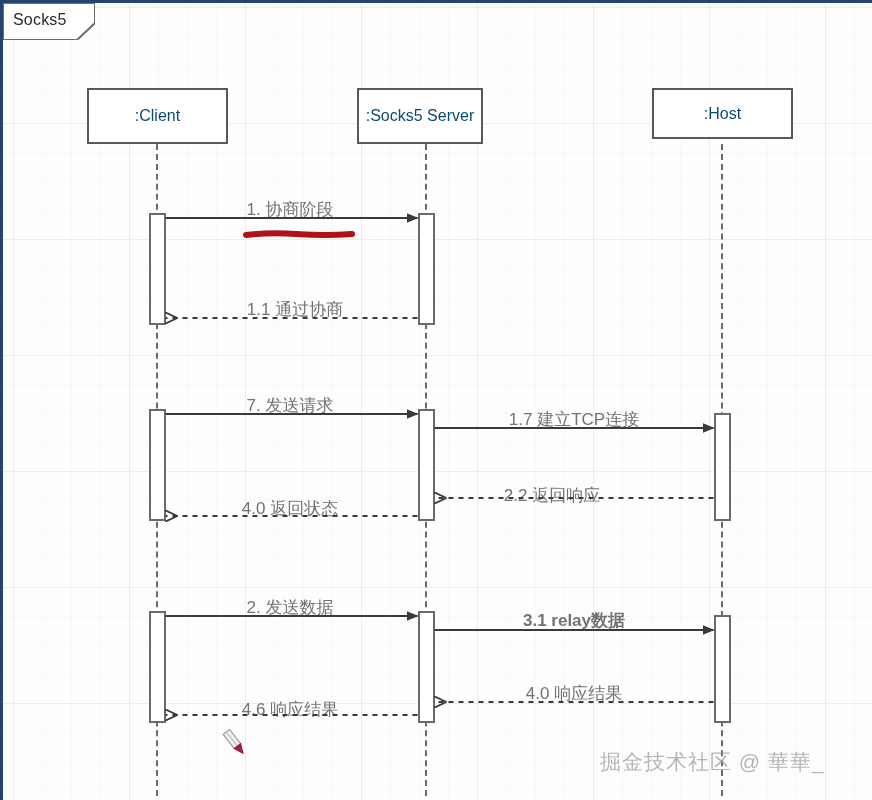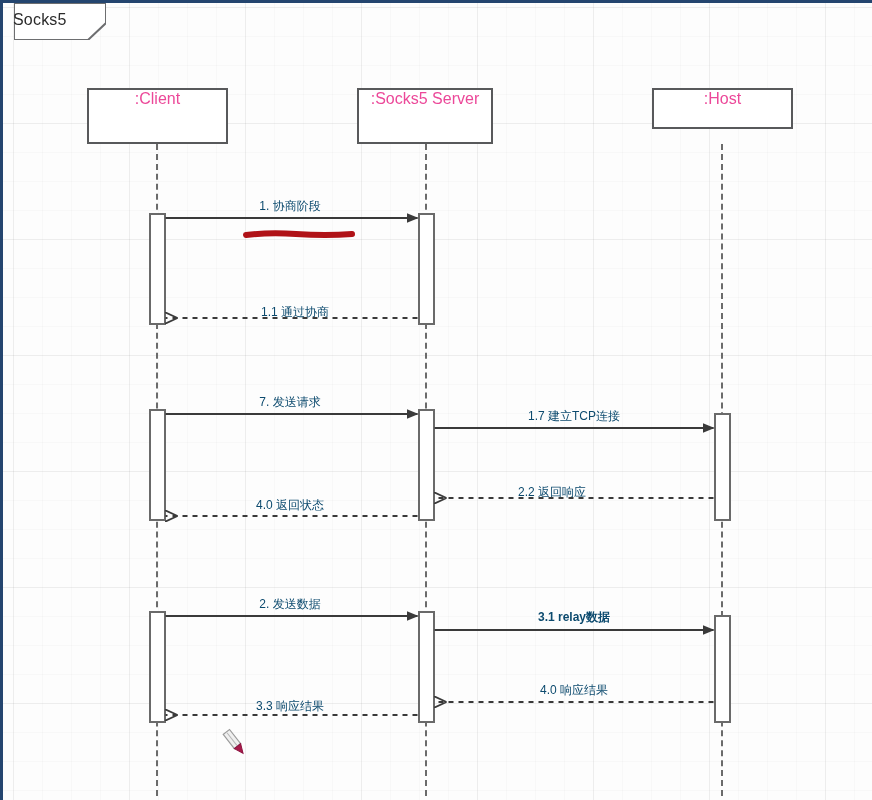--- a/index.html
+++ b/index.html
@@ -46,61 +46,61 @@
   #frame-left {
     position: absolute;
     left: 0; top: 0;
     width: 3px; height: 800px;
     background: #24456f;
   }
   
   #frame-tag {
     position: absolute;
     left: 3px; top: 3px;
-    width: 92px; height: 37px; padding-left: 11px;
+    width: 92px; height: 37px;
   }
   #frame-tag .tag-label {
     position: absolute;
     left: 10px; top: 8px;
     font-size: 16px;
     color: #2b2b2b;
     letter-spacing: 0.2px;
     white-space: nowrap;
   }
   
   .participant {
     position: absolute;
     background: #ffffff;
     border: 2px solid #58595b;
     box-sizing: border-box;
     display: flex;
-    align-items: flex-start;
+    align-items: center;
     justify-content: center;
     font-size: 16px;
-    color: #ec4899;
+    color: #0c4a6e;
     white-space: nowrap;
   }
   
   .lifeline {
     position: absolute;
     width: 0;
     border-left: 2px dashed #6b6b6b;
   }
   
   .activation {
     position: absolute;
     background: #ffffff;
     border: 2px solid #6a6a6a;
     box-sizing: border-box;
   }
   
   .msg-label {
     position: absolute;
-    font-size: 12px;
-    color: #0c4a6e;
+    font-size: 17px;
+    color: #737373;
     white-space: nowrap;
     text-align: right;
   }
   
   #arrows {
     position: absolute;
     left: 0; top: 0;
     width: 872px; height: 800px;
     pointer-events: none;
   }
@@ -141,44 +141,44 @@
     <span class="tag-label">Socks5</span>
   </div>
 
   <div id="layers">
       <div class="lifeline" style="left: 156px; top: 144px; height: 652px;"></div>
       <div class="lifeline" style="left: 425px; top: 144px; height: 652px;"></div>
       <div class="lifeline" style="left: 721px; top: 144px; height: 652px;"></div>
       <div class="participant" style="left: 87px; top: 88px; width: 141px; height: 56px;">
         <span>:Client</span>
       </div>
-      <div class="participant" style="left: 357px; top: 88px; width: 136px; height: 56px;">
+      <div class="participant" style="left: 357px; top: 88px; width: 126px; height: 56px;">
         <span>:Socks5 Server</span>
       </div>
-      <div class="participant" style="left: 652px; top: 88px; width: 141px; height: 41px;">
+      <div class="participant" style="left: 652px; top: 88px; width: 141px; height: 51px;">
         <span>:Host</span>
       </div>
       <div class="activation" style="left: 148.5px; top: 213px; width: 17px; height: 112px;"></div>
       <div class="activation" style="left: 417.5px; top: 213px; width: 17px; height: 112px;"></div>
       <div class="activation" style="left: 148.5px; top: 409px; width: 17px; height: 112px;"></div>
       <div class="activation" style="left: 417.5px; top: 409px; width: 17px; height: 112px;"></div>
       <div class="activation" style="left: 713.5px; top: 413px; width: 17px; height: 108px;"></div>
       <div class="activation" style="left: 148.5px; top: 611px; width: 17px; height: 112px;"></div>
       <div class="activation" style="left: 417.5px; top: 611px; width: 17px; height: 112px;"></div>
       <div class="activation" style="left: 713.5px; top: 615px; width: 17px; height: 108px;"></div>
       <div class="msg-label" style="left: 290px; top: 198px; transform: translateX(-50%);">1. 协商阶段</div>
-      <div class="msg-label" style="left: 295px; top: 298px; transform: translateX(-50%); margin-top: 6px;">1.1 通过协商</div>
+      <div class="msg-label" style="left: 295px; top: 298px; transform: translateX(-50%);">1.1 通过协商</div>
       <div class="msg-label" style="left: 290px; top: 394px; transform: translateX(-50%);">7. 发送请求</div>
       <div class="msg-label" style="left: 574px; top: 408px; transform: translateX(-50%);">1.7 建立TCP连接</div>
       <div class="msg-label" style="left: 552px; top: 484px; transform: translateX(-50%);">2.2 返回响应</div>
       <div class="msg-label" style="left: 290px; top: 497px; transform: translateX(-50%);">4.0 返回状态</div>
       <div class="msg-label" style="left: 290px; top: 596px; transform: translateX(-50%);">2. 发送数据</div>
       <div class="msg-label" style="left: 574px; top: 609px; transform: translateX(-50%); font-weight: bold;">3.1 relay数据</div>
       <div class="msg-label" style="left: 574px; top: 682px; transform: translateX(-50%);">4.0 响应结果</div>
-      <div class="msg-label" style="left: 290px; top: 698px; transform: translateX(-50%);">3.3 响应结果</div>
+      <div class="msg-label" style="left: 290px; top: 698px; transform: translateX(-50%);">4.6 响应结果</div>
     </div>
 
   <svg id="arrows">
     <defs>
       <marker id="solid-head" markerWidth="12" markerHeight="10" refX="11" refY="5" orient="auto" markerUnits="userSpaceOnUse">
         <path d="M 0 0 L 12 5 L 0 10 Z" fill="#3a3a3a"></path>
       </marker>
       <marker id="open-head" markerWidth="13" markerHeight="12" refX="12" refY="6" orient="auto" markerUnits="userSpaceOnUse">
         <path d="M 0 6 L 13 0 M 0 6 L 13 12" fill="none" stroke="#3a3a3a" stroke-width="1.8"></path>
       </marker>
@@ -202,14 +202,15 @@
   </svg>
 
   <svg id="pen-cursor" width="34" height="34" style="left:218px; top:726px;">
     <g transform="rotate(-38 17 17)">
       <rect x="13" y="3" width="8" height="18" fill="#f0f0f0" stroke="#9b9b9b" stroke-width="1.2"></rect>
       <path d="M 13 21 L 17 30 L 21 21 Z" fill="#a81b4a" stroke="#8c1240" stroke-width="1"></path>
       <line x1="17" y1="4" x2="17" y2="20" stroke="#b5b5b5" stroke-width="1"></line>
     </g>
   </svg>
 
+  <div id="watermark" style="left: 600px; top: 748px;">掘金技术社区 @ 華華_</div>
 
 </div>
 
 </body></html>

